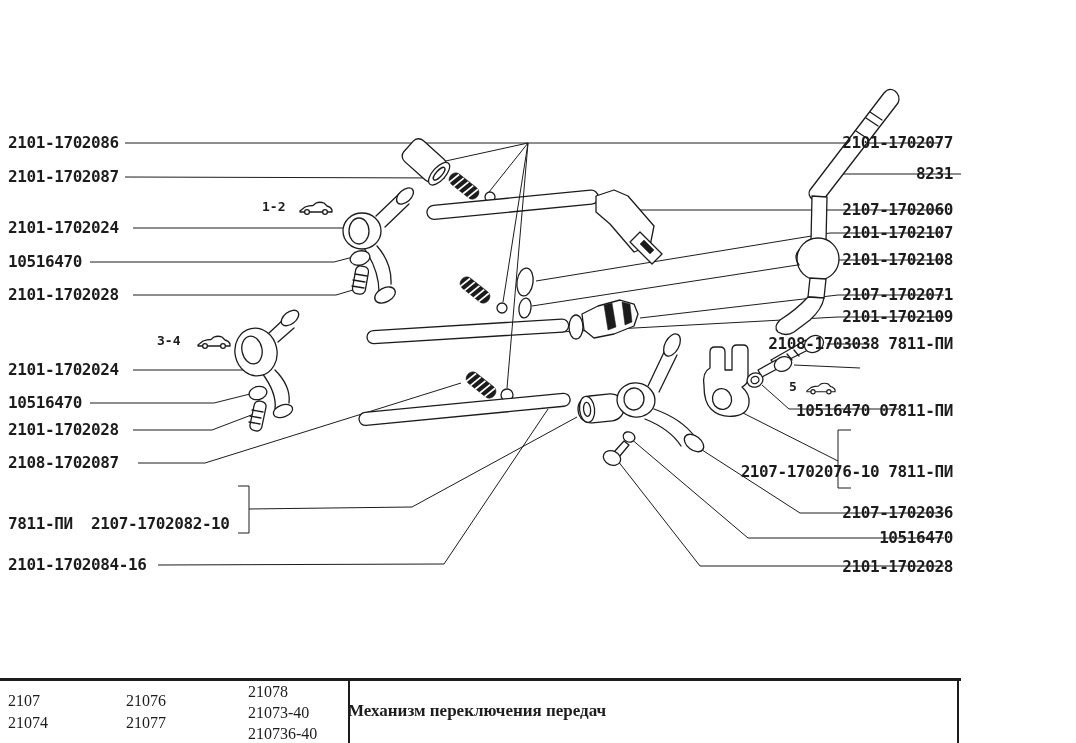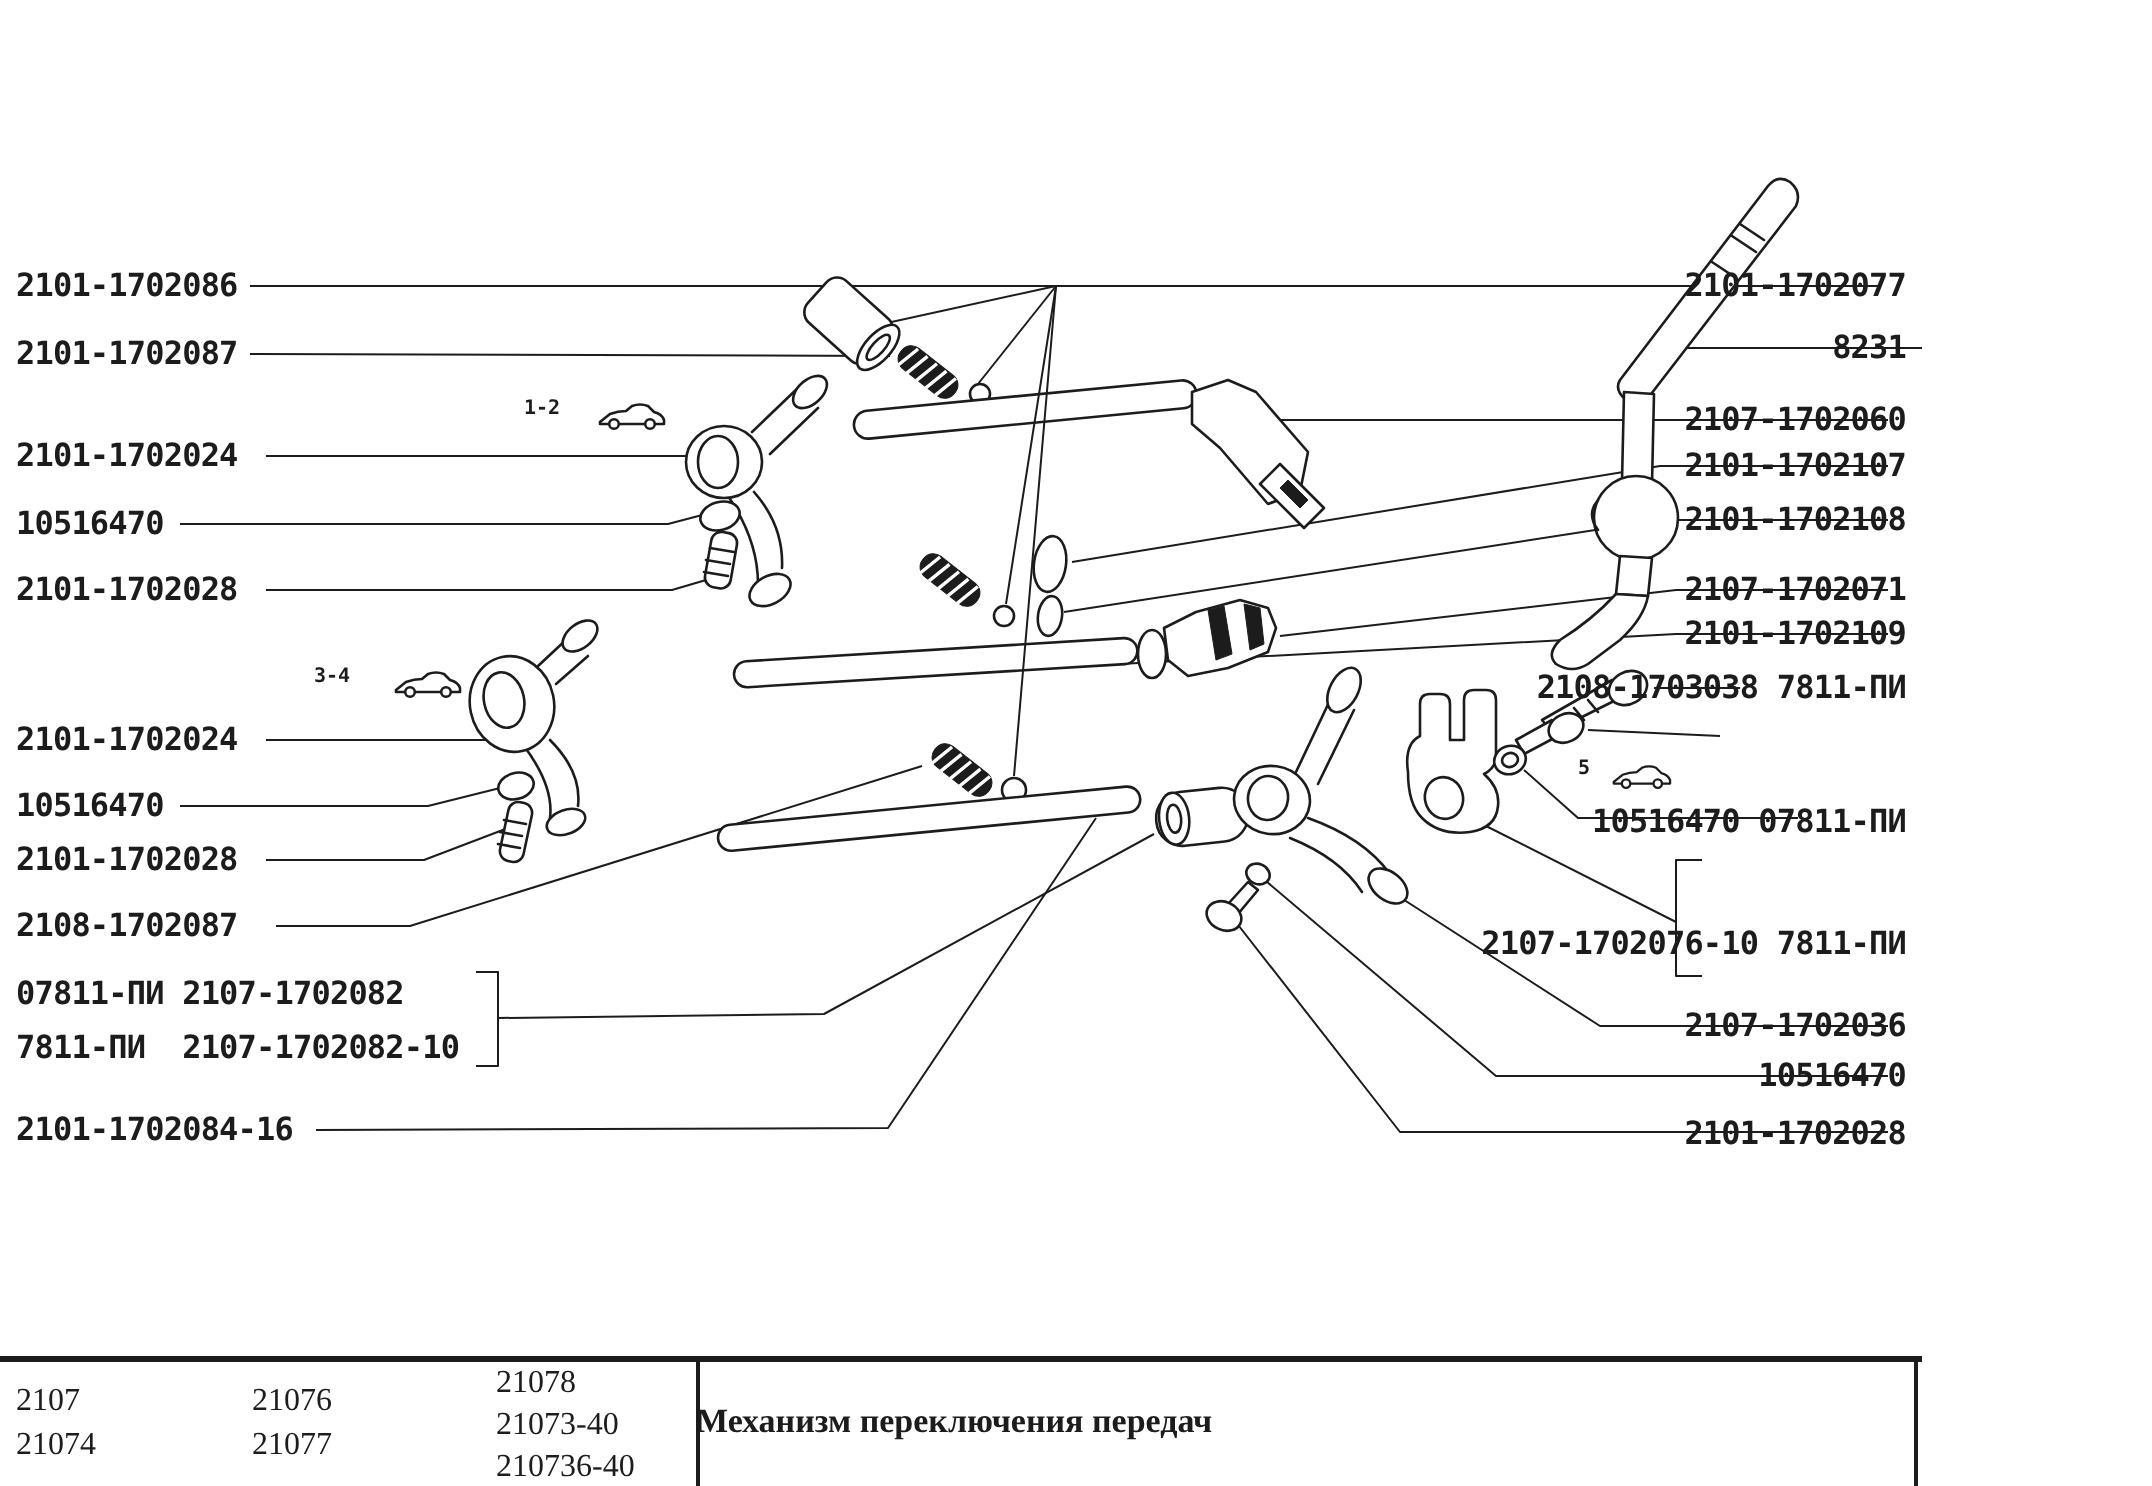--- a/index.html
+++ b/index.html
@@ -2,21 +2,21 @@
 <html><head>
 <meta charset="utf-8">
 <style>
   html,body{margin:0;padding:0;background:#ffffff;}
   .stage{position:relative;width:961px;height:743px;background:#ffffff;overflow:hidden;
          font-family:"DejaVu Sans Mono",monospace;color:#1c1c1c;}
   svg{position:absolute;left:0;top:0;}
   .lbl{position:absolute;font-size:16px;font-weight:bold;letter-spacing:-0.4px;
        white-space:pre;line-height:18px;color:#1c1c1c;}
   .lbl.right{right:8px;text-align:center;}
-  .marker{position:absolute;font-size:10px;font-weight:bold;letter-spacing:0;color:#1c1c1c;}
+  .marker{position:absolute;font-size:13px;font-weight:bold;letter-spacing:0;color:#1c1c1c;}
   
   .footer{position:absolute;left:0;top:678px;width:1076px;height:65px;border-top:3px solid #1c1c1c;
           font-family:"Liberation Serif",serif;}
   .vline{position:absolute;top:681px;width:2px;height:62px;background:#1c1c1c;}
   .fcell{position:absolute;font-size:16px;color:#1c1c1c;line-height:20px;
          font-family:"Liberation Serif",serif;}
   .ftitle{position:absolute;left:348px;top:701px;width:609px;text-align:left;
           font-family:"Liberation Serif",serif;font-size:17px;font-weight:bold;color:#1c1c1c;}
   .fcode{position:absolute;left:957px;top:701px;width:112px;text-align:center;
          font-family:"Liberation Serif",serif;font-size:17px;font-weight:normal;color:#1c1c1c;}
@@ -212,21 +212,20 @@
 
   <div class="lbl" style="left:8px;top:134px">2101-1702086</div>
   <div class="lbl" style="left:8px;top:168px">2101-1702087</div>
   <div class="lbl" style="left:8px;top:219px">2101-1702024</div>
   <div class="lbl" style="left:8px;top:253px">10516470</div>
   <div class="lbl" style="left:8px;top:286px">2101-1702028</div>
   <div class="lbl" style="left:8px;top:361px">2101-1702024</div>
   <div class="lbl" style="left:8px;top:394px">10516470</div>
   <div class="lbl" style="left:8px;top:421px">2101-1702028</div>
   <div class="lbl" style="left:8px;top:454px">2108-1702087</div>
-  <div class="lbl" style="left:8px;top:488px">07811-ПИ 2107-1702082</div>
   <div class="lbl" style="left:8px;top:515px">7811-ПИ  2107-1702082-10</div>
   <div class="lbl" style="left:8px;top:556px">2101-1702084-16</div>
 
   <div class="lbl right" style="top:134px">2101-1702077</div>
   <div class="lbl right" style="top:165px">8231</div>
   <div class="lbl right" style="top:201px">2107-1702060</div>
   <div class="lbl right" style="top:224px">2101-1702107</div>
   <div class="lbl right" style="top:251px">2101-1702108</div>
   <div class="lbl right" style="top:286px">2107-1702071</div>
   <div class="lbl right" style="top:308px">2101-1702109</div>

